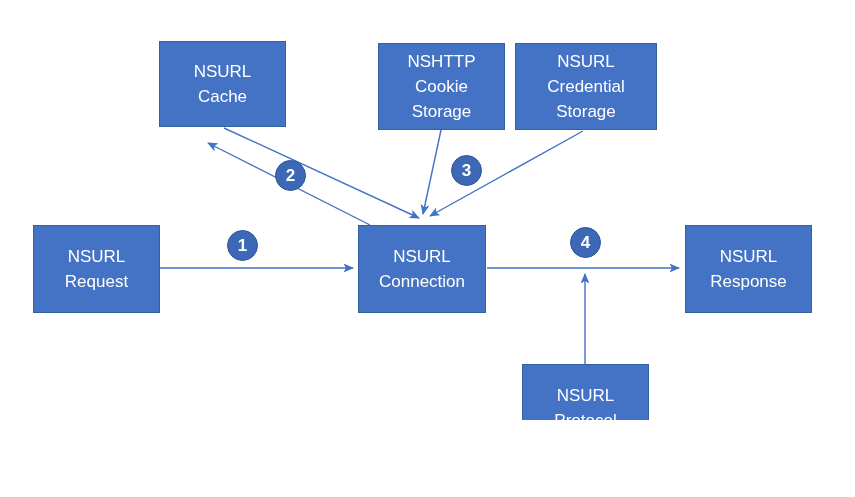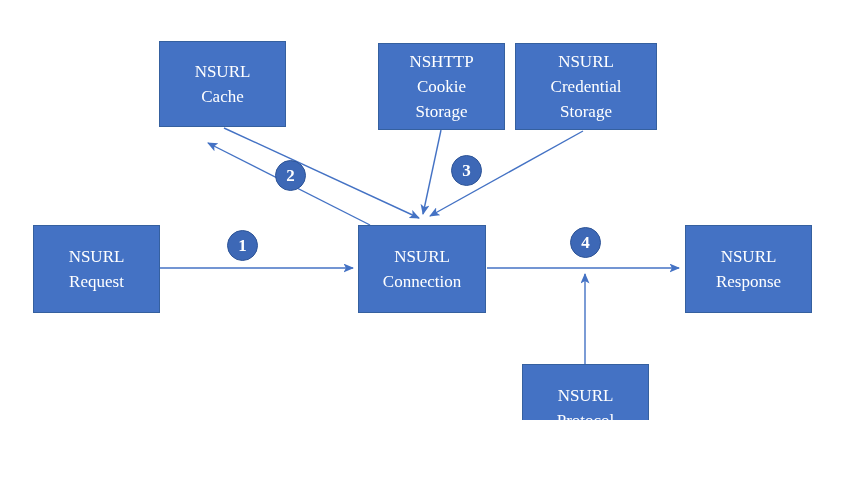--- a/index.html
+++ b/index.html
@@ -1,18 +1,18 @@
 <!DOCTYPE html>
 <html style="--node-fill: #4472C4; --node-border: #35609F; --arrow: #4472C4; --badge-fill: #3D68B6; --badge-border: #2F5597; --text: #FFFFFF; --background: #FFFFFF;"><head>
 <meta charset="utf-8">
 <style>
   html,body{margin:0;padding:0;background:#ffffff;}
   .canvas{
     position:relative;width:855px;height:420px;background:#ffffff;
-    font-family:Liberation Serif, serif;overflow:hidden;
+    font-family:Liberation Sans, sans-serif;overflow:hidden;
   }
   svg.edges{position:absolute;left:0;top:0;width:855px;height:497px;}
   .edge{stroke:var(--arrow,#4472C4);stroke-width:1.4;fill:none;}
   .ah{fill:var(--arrow,#4472C4);}
   .node{
     position:absolute;box-sizing:border-box;
     background:var(--node-fill,#4472C4);
     border:1.5px solid var(--node-border,#35609F);
     display:flex;align-items:center;justify-content:center;
     color:var(--text,#ffffff);font-size:17px;line-height:25px;text-align:center;

